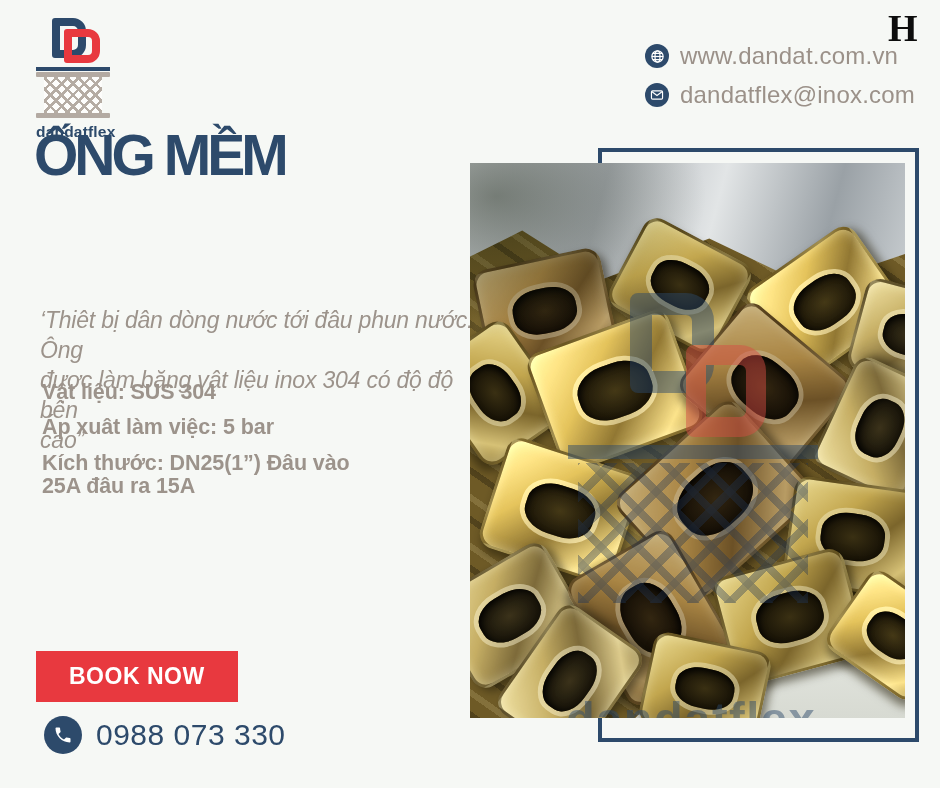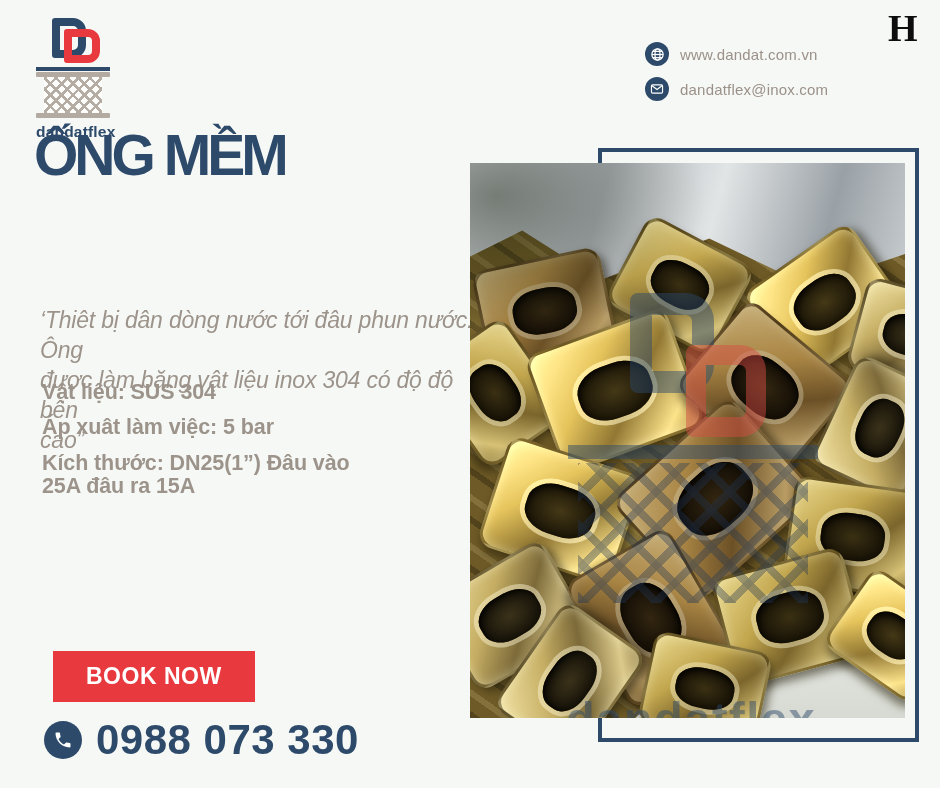--- a/index.html
+++ b/index.html
@@ -33,42 +33,42 @@
       repeating-linear-gradient(45deg,#b5aca3 0 2.5px,transparent 2.5px 8px),
       repeating-linear-gradient(-45deg,#b5aca3 0 2.5px,transparent 2.5px 8px),
       #fdfdfb;}
   .brand-name{margin-top:5px;color:var(--navy);font-size:15.5px;font-weight:700;letter-spacing:.2px;}
 
   
   .contact{position:absolute;left:645px;top:42px;}
   .crow{display:flex;align-items:center;gap:11px;margin-bottom:11px;}
   .cicon{width:24px;height:24px;border-radius:50%;background:var(--navy);display:flex;align-items:center;justify-content:center;flex:0 0 auto;}
   .cicon svg{display:block;}
-  .ctext{color:var(--gray);font-size:15px;font-weight:500;letter-spacing:.2px;}
+  .ctext{color:var(--gray);font-size:24px;font-weight:500;letter-spacing:.2px;}
   .h-mark{position:absolute;left:888px;top:6px;font-family:"Liberation Serif","DejaVu Serif",serif;font-weight:700;font-size:38px;color:#0d0d0d;}
 
   
   .title{position:absolute;left:34px;top:124px;line-height:1;}
   .title-l1{color:var(--navy);font-size:57px;font-weight:700;letter-spacing:-4px;line-height:1.12;white-space:nowrap;}
   .title-l2{color:var(--red);font-size:70px;font-weight:700;letter-spacing:-3px;margin-top:-2px;white-space:nowrap;}
 
   
   .quote{position:absolute;left:40px;top:306px;width:440px;
     color:#9c938b;font-size:23px;font-style:italic;font-weight:500;
     line-height:1.3;white-space:pre-line;letter-spacing:-.2px;}
   .specs{position:absolute;left:42px;top:381px;width:440px;display:flex;flex-direction:column;gap:12px;}
   .spec{color:#9c938b;font-size:21.5px;font-weight:700;line-height:1.09;white-space:pre-line;letter-spacing:-.1px;}
 
   
-  .cta{position:absolute;left:53px;top:651px;background:var(--red);color:#fff;
+  .cta{position:absolute;left:36px;top:651px;background:var(--red);color:#fff;
     border:none;font-family:inherit;font-size:23px;font-weight:700;letter-spacing:.5px;
     padding:12px 33px;cursor:pointer;}
   .phone{position:absolute;left:44px;top:716px;display:flex;align-items:center;gap:14px;}
   .picon{width:38px;height:38px;border-radius:50%;background:var(--navy);display:flex;align-items:center;justify-content:center;flex:0 0 auto;}
-  .pnumber{color:var(--navy);font-size:42px;font-weight:700;letter-spacing:.5px;}
+  .pnumber{color:var(--navy);font-size:30px;font-weight:400;letter-spacing:.5px;}
 
   
   .frame{position:absolute;left:598px;top:148px;width:321px;height:594px;border:4px solid var(--navy);}
   .photo{position:absolute;left:470px;top:163px;width:435px;height:555px;overflow:hidden;
     background-color:#6e5a26;
     background-image:
       radial-gradient(140px 90px at 20% 30%, rgba(220,196,110,.8), transparent 70%),
       radial-gradient(160px 110px at 70% 45%, rgba(90,70,25,.9), transparent 70%),
       radial-gradient(120px 100px at 45% 70%, rgba(205,180,95,.75), transparent 70%),
       radial-gradient(150px 110px at 85% 80%, rgba(60,48,18,.85), transparent 70%),

